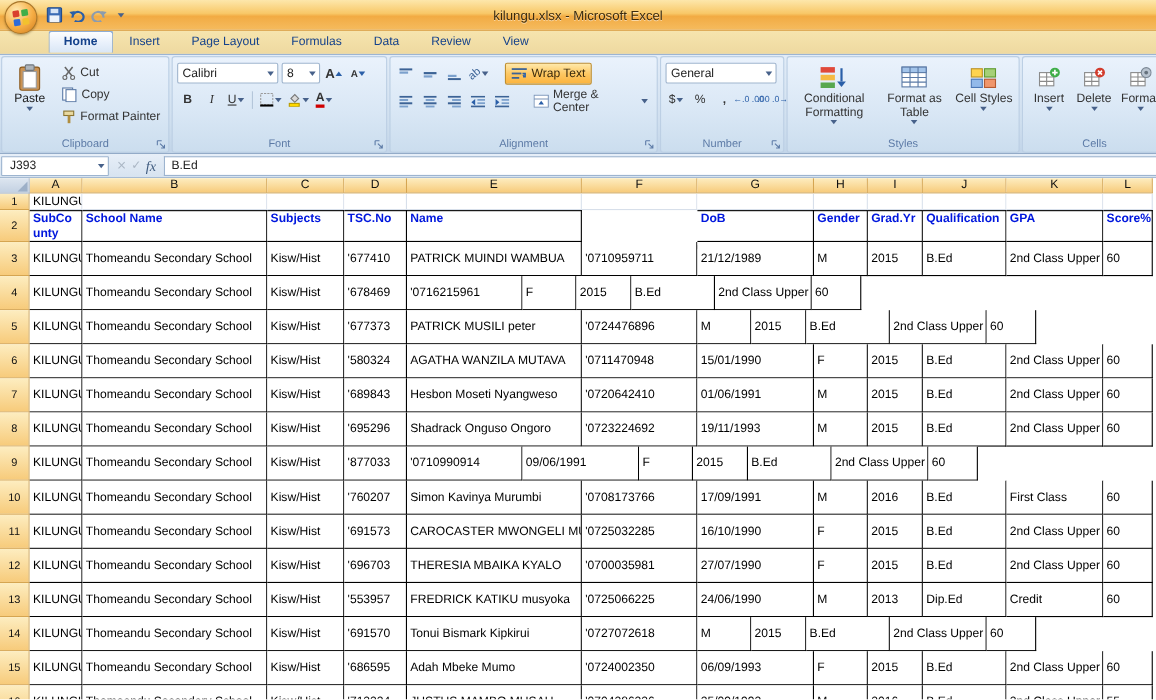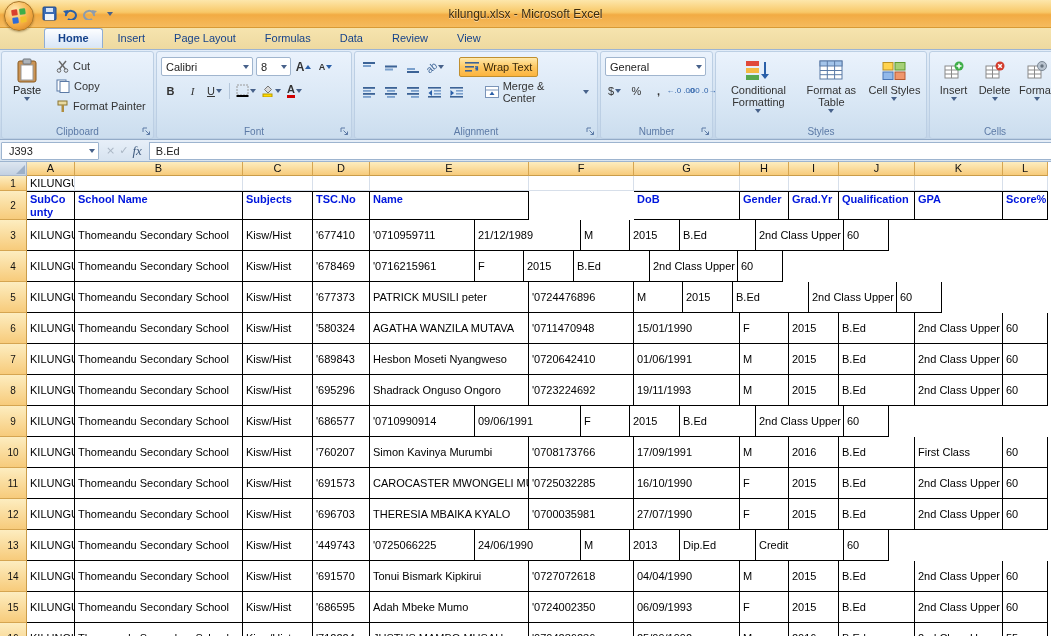--- a/index.html
+++ b/index.html
@@ -515,20 +515,21 @@
         <div class="cell hdr" style="width: 76px;">Qualification</div>
         <div class="cell hdr" style="width: 88px;">GPA</div>
         <div class="cell hdr" style="width: 45px;">Score%</div>
       </div>
       <div class="gridrow" style="height: 31px;">
         <div class="rowhdr">3</div>
         <div class="cell" style="width: 48px;">KILUNGU</div>
         <div class="cell" style="width: 168px;">Thomeandu Secondary School</div>
         <div class="cell" style="width: 70px;">Kisw/Hist</div>
         <div class="cell" style="width: 57px;">'677410</div>
+        <div class="cell" style="width: 159px;">PATRICK MUINDI WAMBUA</div>
         <div class="cell" style="width: 105px;">'0710959711</div>
         <div class="cell" style="width: 106px;">21/12/1989</div>
         <div class="cell" style="width: 49px;">M</div>
         <div class="cell" style="width: 50px;">2015</div>
         <div class="cell" style="width: 76px;">B.Ed</div>
         <div class="cell" style="width: 88px;">2nd Class Upper</div>
         <div class="cell" style="width: 45px;">60</div>
       </div>
       <div class="gridrow" style="height: 31px;">
         <div class="rowhdr">4</div>
@@ -600,21 +601,21 @@
         <div class="cell" style="width: 50px;">2015</div>
         <div class="cell" style="width: 76px;">B.Ed</div>
         <div class="cell" style="width: 88px;">2nd Class Upper</div>
         <div class="cell" style="width: 45px;">60</div>
       </div>
       <div class="gridrow" style="height: 31px;">
         <div class="rowhdr">9</div>
         <div class="cell" style="width: 48px;">KILUNGU</div>
         <div class="cell" style="width: 168px;">Thomeandu Secondary School</div>
         <div class="cell" style="width: 70px;">Kisw/Hist</div>
-        <div class="cell" style="width: 57px;">'686577</div>
+        <div class="cell" style="width: 57px;">'877033</div>
         <div class="cell" style="width: 105px;">'0710990914</div>
         <div class="cell" style="width: 106px;">09/06/1991</div>
         <div class="cell" style="width: 49px;">F</div>
         <div class="cell" style="width: 50px;">2015</div>
         <div class="cell" style="width: 76px;">B.Ed</div>
         <div class="cell" style="width: 88px;">2nd Class Upper</div>
         <div class="cell" style="width: 45px;">60</div>
       </div>
       <div class="gridrow" style="height: 31px;">
         <div class="rowhdr">10</div>
@@ -659,38 +660,38 @@
         <div class="cell" style="width: 50px;">2015</div>
         <div class="cell" style="width: 76px;">B.Ed</div>
         <div class="cell" style="width: 88px;">2nd Class Upper</div>
         <div class="cell" style="width: 45px;">60</div>
       </div>
       <div class="gridrow" style="height: 31px;">
         <div class="rowhdr">13</div>
         <div class="cell" style="width: 48px;">KILUNGU</div>
         <div class="cell" style="width: 168px;">Thomeandu Secondary School</div>
         <div class="cell" style="width: 70px;">Kisw/Hist</div>
-        <div class="cell" style="width: 57px;">'449743</div>
+        <div class="cell" style="width: 57px;">'553957</div>
+        <div class="cell" style="width: 159px;">FREDRICK KATIKU musyoka</div>
         <div class="cell" style="width: 105px;">'0725066225</div>
         <div class="cell" style="width: 106px; text-align: right;">24/06/1990</div>
         <div class="cell" style="width: 49px;">M</div>
         <div class="cell" style="width: 50px;">2013</div>
         <div class="cell" style="width: 76px;">Dip.Ed</div>
         <div class="cell" style="width: 88px;">Credit</div>
         <div class="cell" style="width: 45px;">60</div>
       </div>
       <div class="gridrow" style="height: 31px;">
         <div class="rowhdr">14</div>
         <div class="cell" style="width: 48px;">KILUNGU</div>
         <div class="cell" style="width: 168px;">Thomeandu Secondary School</div>
         <div class="cell" style="width: 70px;">Kisw/Hist</div>
         <div class="cell" style="width: 57px;">'691570</div>
         <div class="cell" style="width: 159px;">Tonui Bismark Kipkirui</div>
         <div class="cell" style="width: 105px;">'0727072618</div>
-        <div class="cell" style="width: 106px;">04/04/1990</div>
         <div class="cell" style="width: 49px;">M</div>
         <div class="cell" style="width: 50px;">2015</div>
         <div class="cell" style="width: 76px;">B.Ed</div>
         <div class="cell" style="width: 88px;">2nd Class Upper</div>
         <div class="cell" style="width: 45px;">60</div>
       </div>
       <div class="gridrow" style="height: 31px;">
         <div class="rowhdr">15</div>
         <div class="cell" style="width: 48px;">KILUNGU</div>
         <div class="cell" style="width: 168px;">Thomeandu Secondary School</div>

